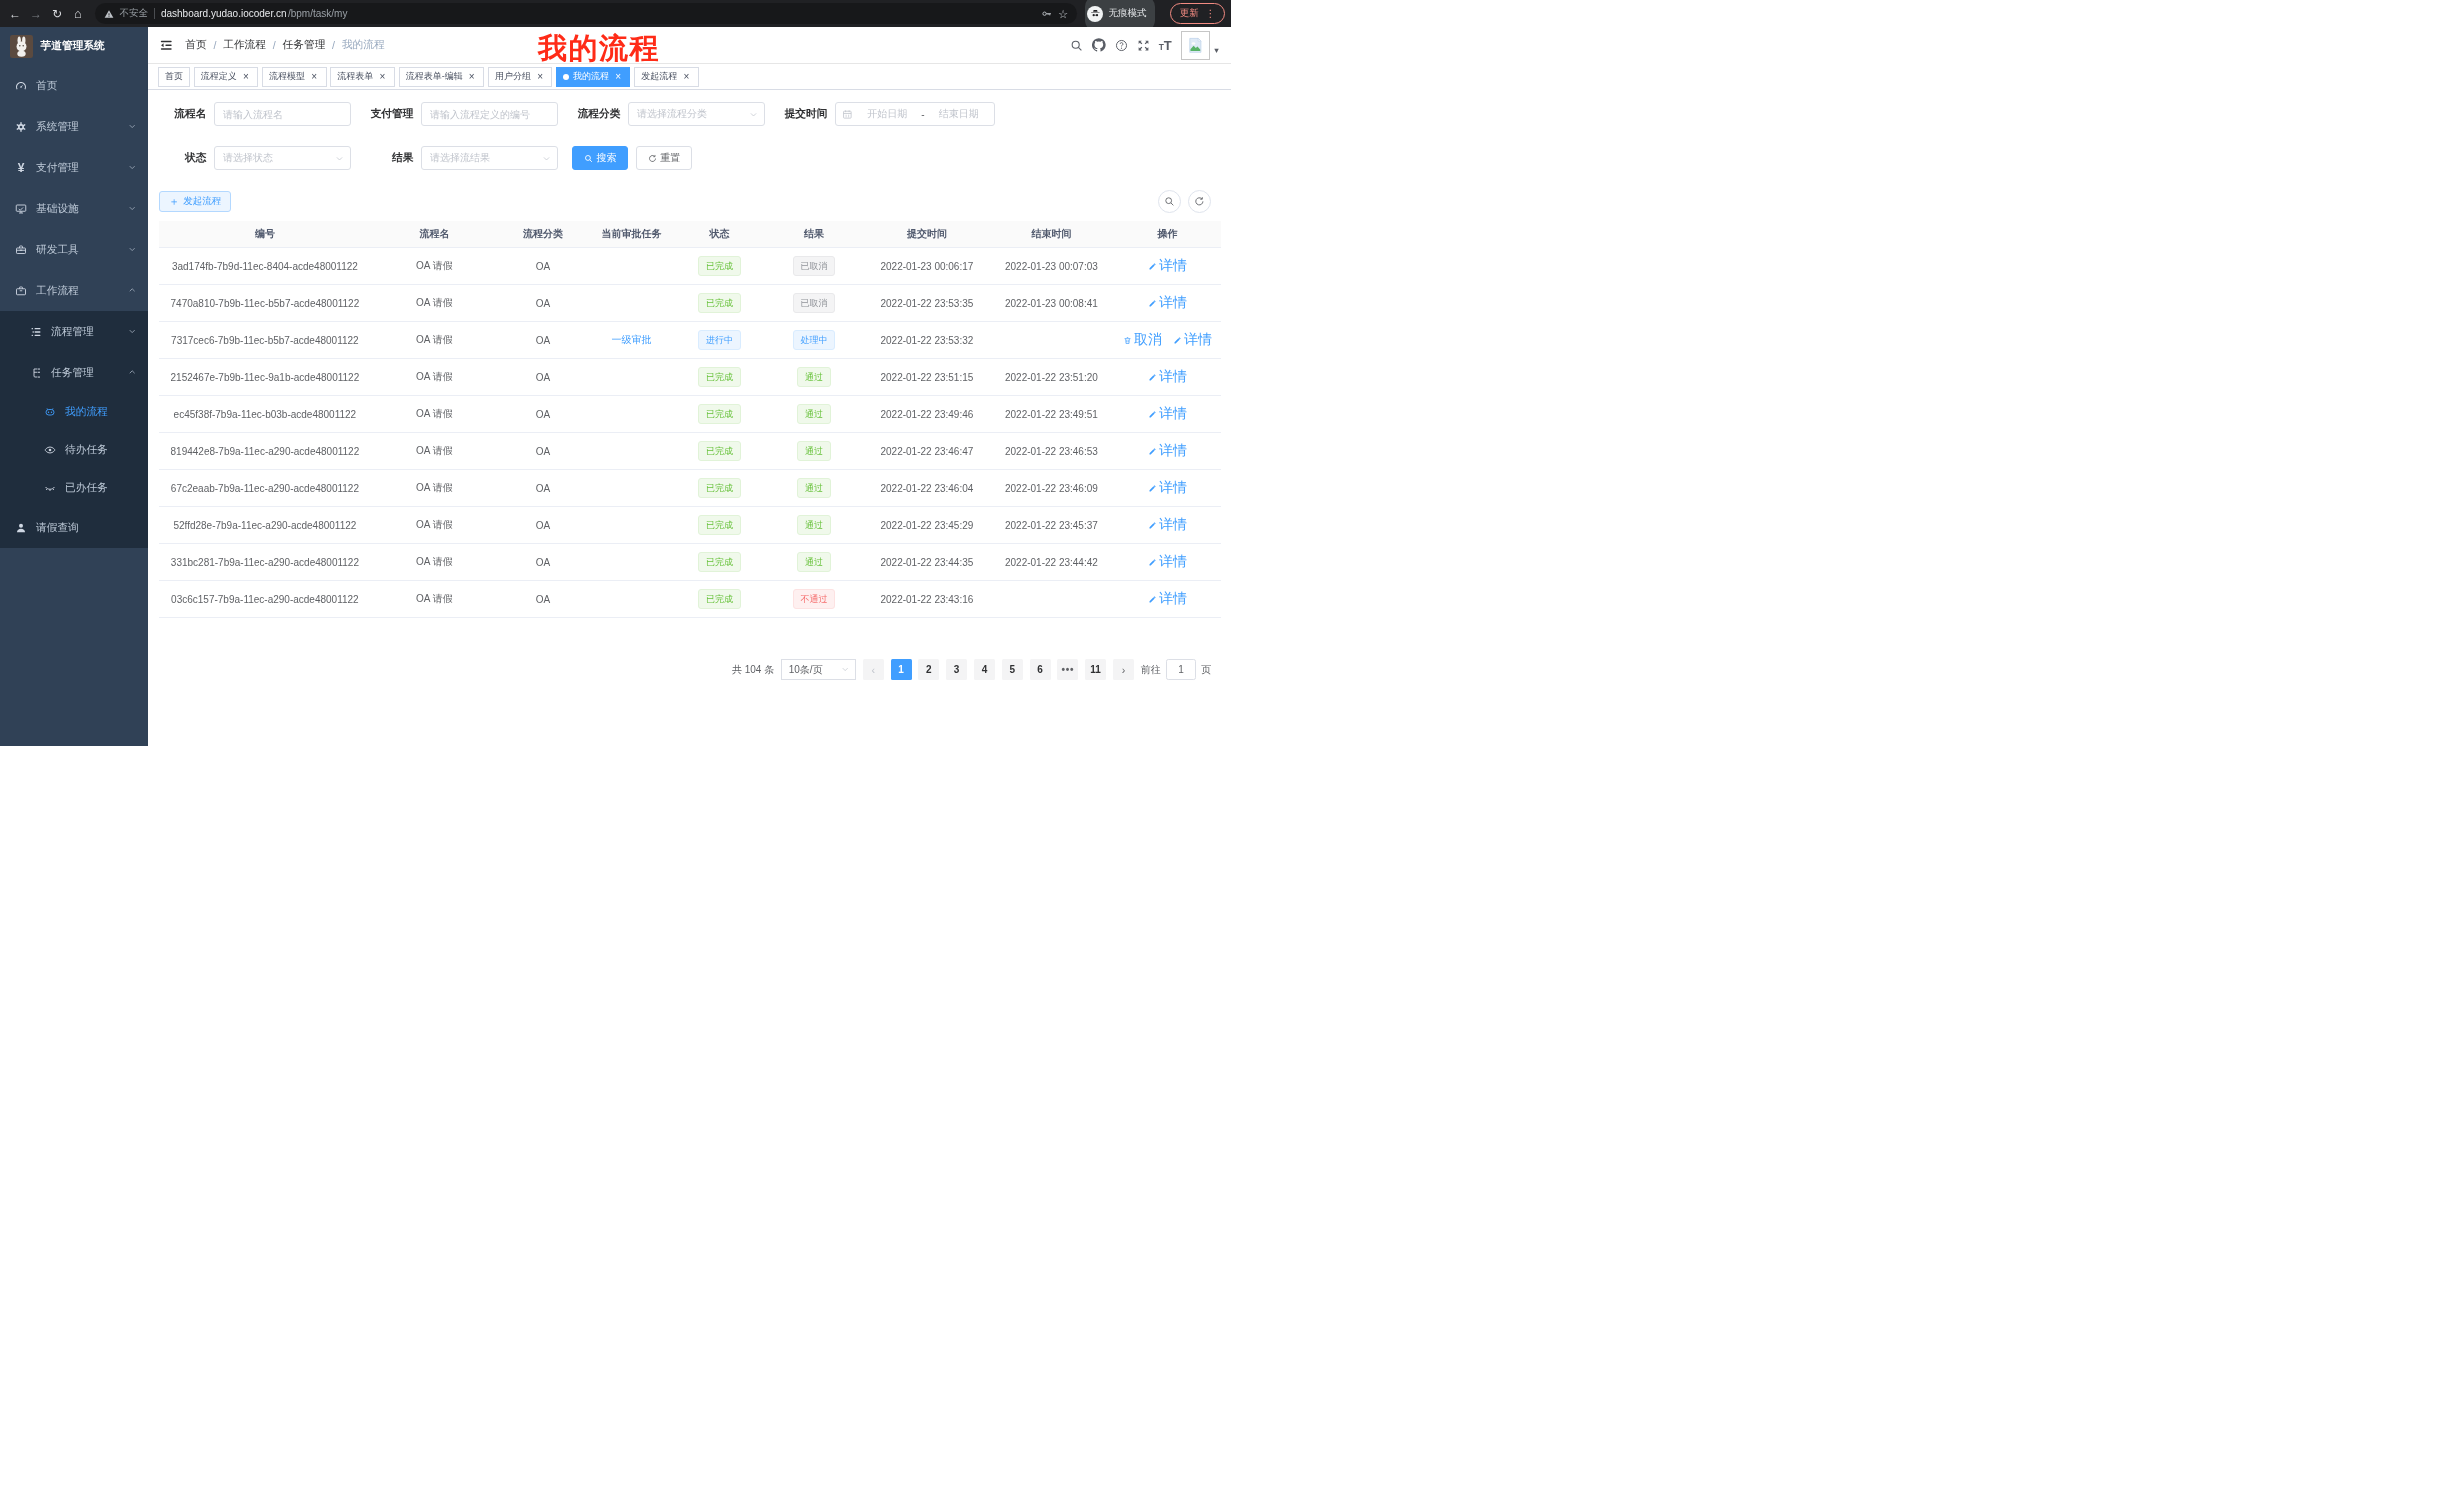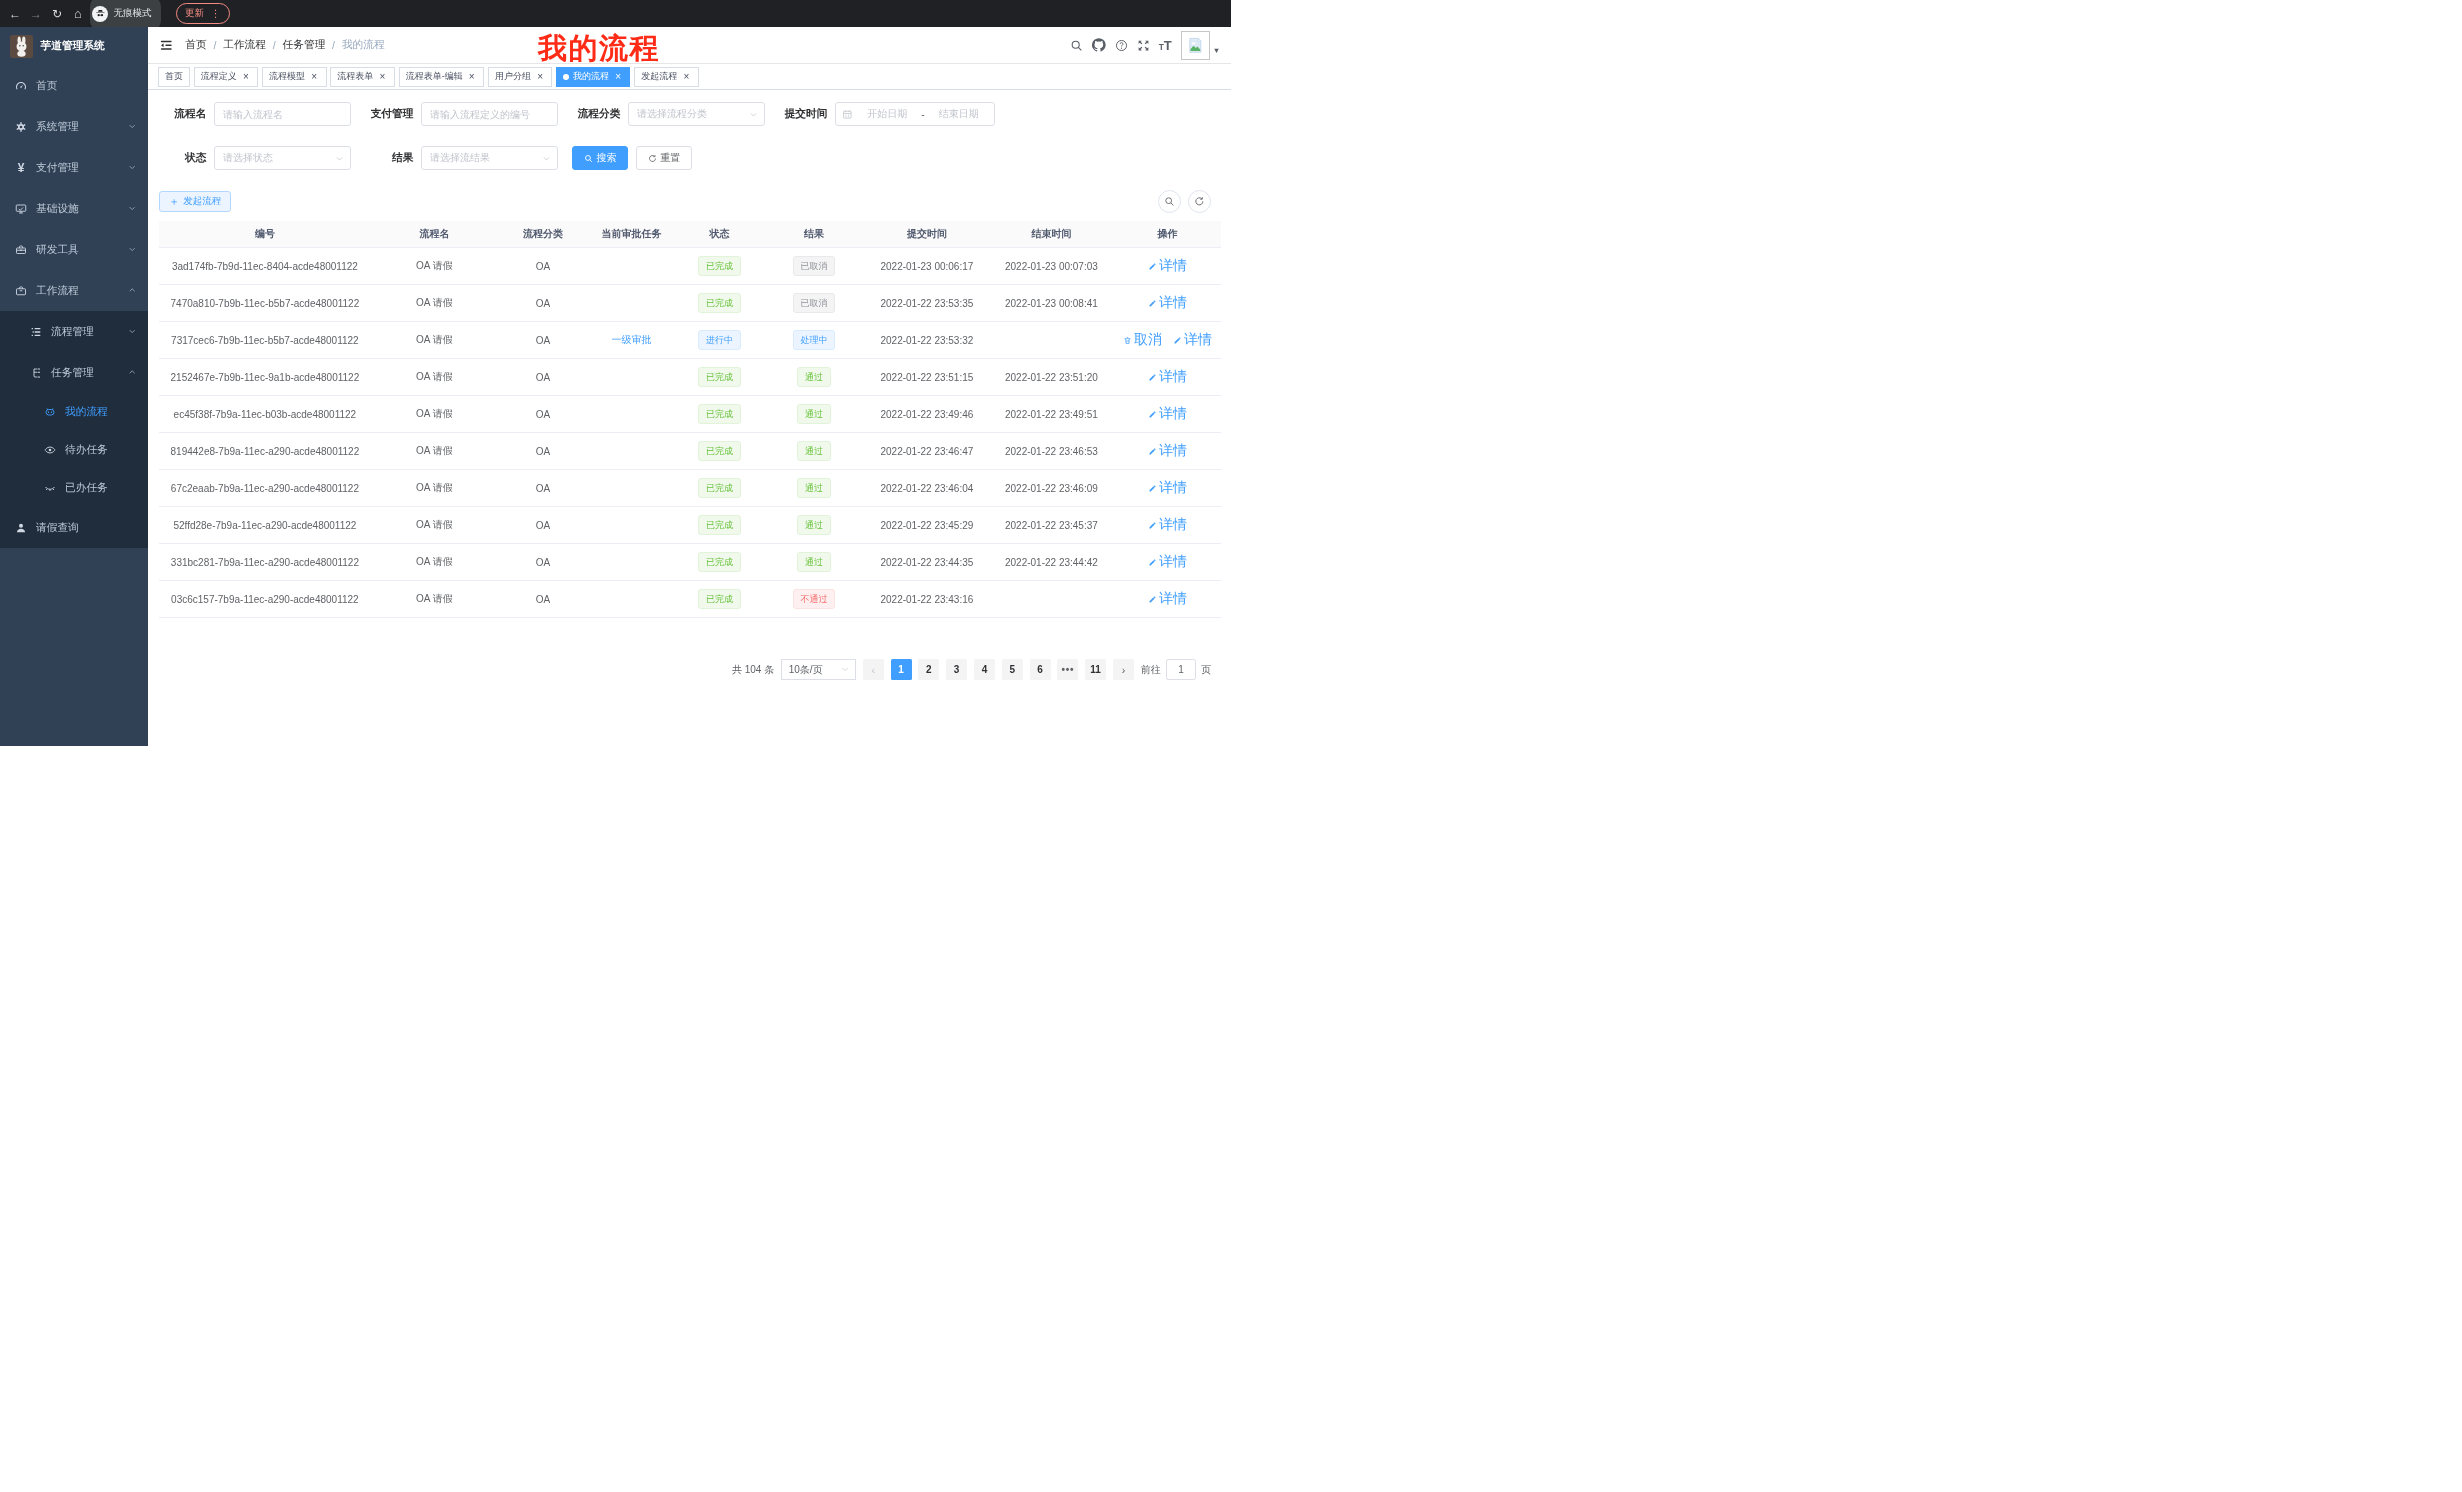--- a/index.html
+++ b/index.html
@@ -113,20 +113,39 @@
   .goin{width:30px;height:21px;border:0.8px solid #dcdfe6;border-radius:2.3px;text-align:center;font-size:10px;color:#606266;margin:0 -1.5px}
 </style>
 </head>
 <body>
 
 <div class="chrome">
   <span class="nav-ic">←</span>
   <span class="nav-ic dim">→</span>
   <span class="nav-ic">↻</span>
   <span class="nav-ic" style="font-size:13px">⌂</span>
+  <div class="addr">
+    <span class="a-ic">
+      <svg viewBox="0 0 24 24" width="10" height="10" fill="currentColor">
+          <path d="M12 3 1.5 21h21L12 3zm-1 7h2v5.2h-2V10zm0 6.4h2v2.1h-2v-2.1z"></path>
+        </svg>
+    </span>
+    <span>不安全</span>
+    <span class="vsep"></span>
+    <span class="host">dashboard.yudao.iocoder.cn</span>
+      <span class="path" style="margin-left:-4.6px">/bpm/task/my</span>
+    <span class="spacer"></span>
+    <span class="a-ic">
+      <svg viewBox="0 0 24 24" width="11.4" height="11.4" fill="none" stroke="currentColor" stroke-width="2">
+          <circle cx="7.5" cy="12" r="3.5"></circle>
+          <path d="M11 12h10M18.5 12v3.5M15 12v2.5"></path>
+        </svg>
+    </span>
+    <span class="a-ic" style="font-size:11.4px">☆</span>
+  </div>
   <div class="incog">
     <span class="cir">
       <svg viewBox="0 0 24 24" width="10.7" height="10.7" fill="#202124">
           <path d="M8.2 4.5h7.6l1.3 4.2c-2.7-.4-5.4-.4-5.1-.4-.3 0-3 0-5.1.4l1.3-4.2z"></path>
           <path d="M2.5 10.3c3.1-.7 6.3-1 9.5-1s6.4.3 9.5 1v1.2c-3.1-.7-6.3-1-9.5-1s-6.4.3-9.5 1v-1.2z"></path>
           <circle cx="8.3" cy="16" r="2.6"></circle>
           <circle cx="15.7" cy="16" r="2.6"></circle>
           <path d="M10.8 15.4h2.4v1.2h-2.4z"></path>
         </svg>
     </span>

